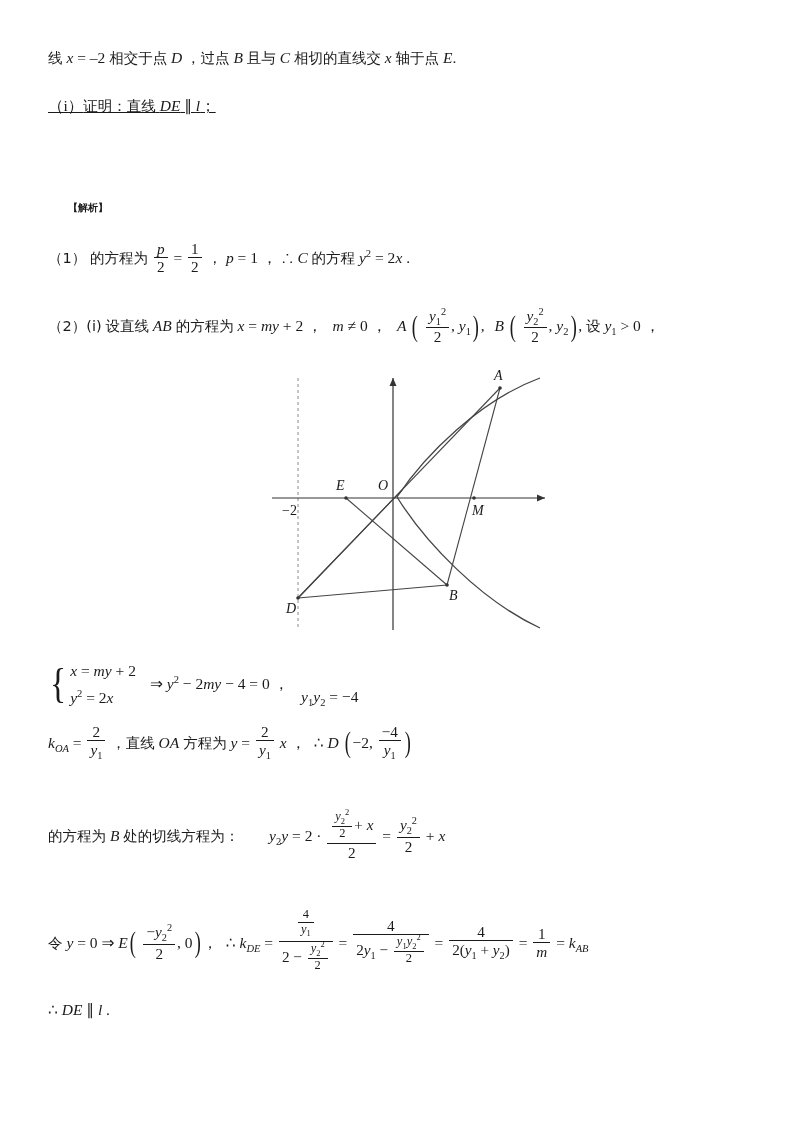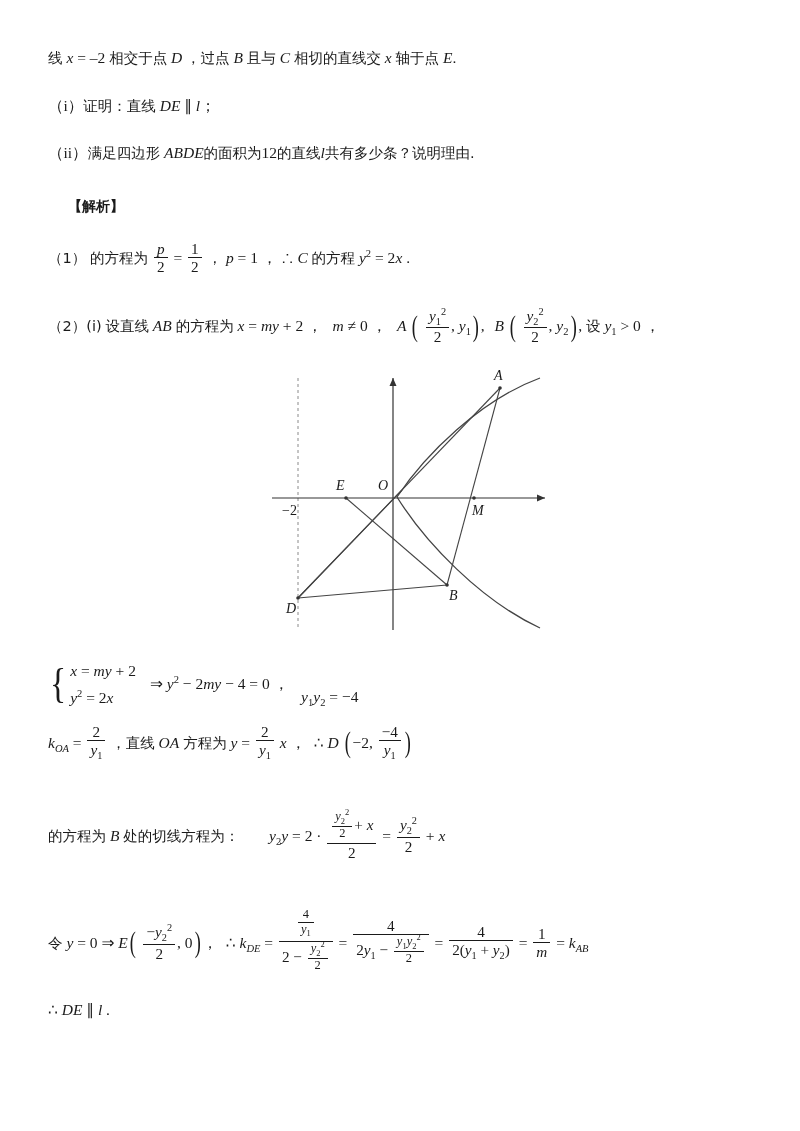--- a/index.html
+++ b/index.html
@@ -24,21 +24,21 @@
   }
   .line {
     position: absolute;
     font-size: 15.5px;
     line-height: 1.25;
     white-space: nowrap;
   }
   .body-text { left: 48px; }
   i.v { font-style: italic; font-family: "Liberation Serif", serif; }
   .cn { font-family: "DejaVu Sans", sans-serif; font-size: 14.5px; }
-  .bold-cn { font-family: "DejaVu Sans", sans-serif; font-weight: bold; font-size: 14px; }
+  .bold-cn { font-family: "DejaVu Sans", sans-serif; font-weight: bold; font-size: 10px; }
 
   
   .frac {
     display: inline-block;
     vertical-align: middle;
     text-align: center;
     font-size: 0.98em;
     line-height: 1.12;
     margin: 0 2px;
     position: relative;
@@ -108,27 +108,24 @@
     <span class="cn">，过点</span>
     <i class="v">B</i>
     <span class="cn">且与</span>
     <i class="v">C</i>
     <span class="cn">相切的直线交</span>
     <i class="v">x</i>
     <span class="cn">轴于点</span>
     <i class="v">E</i>.
   </div>
 
-  <div class="line body-text" style="top:96px;">
+  <div class="line body-text" style="top:96px;text-decoration:underline;">
     （i）<span class="cn">证明：直线</span> <i class="v">DE</i> ∥ <i class="v">l</i>；
   </div>
 
-  <div class="line body-text" style="top:143px;">
-    （ii）<span class="cn">满足四边形</span> <i class="v">ABDE</i><span class="cn">的面积为</span>12<span class="cn">的直线</span><i class="v">l</i><span class="cn">共有多少条？说明理由.</span>
-  </div>
 
   <div class="line" style="left:68px; top:196px;">
     <span class="bold-cn">【解析】</span>
   </div>
 
   <div class="line body-text" style="top:242px;">
     <span class="cn">（1）</span>
     <span class="cn">的方程为</span>
     <span class="frac">
       <span class="num"><i class="v">p</i></span>

